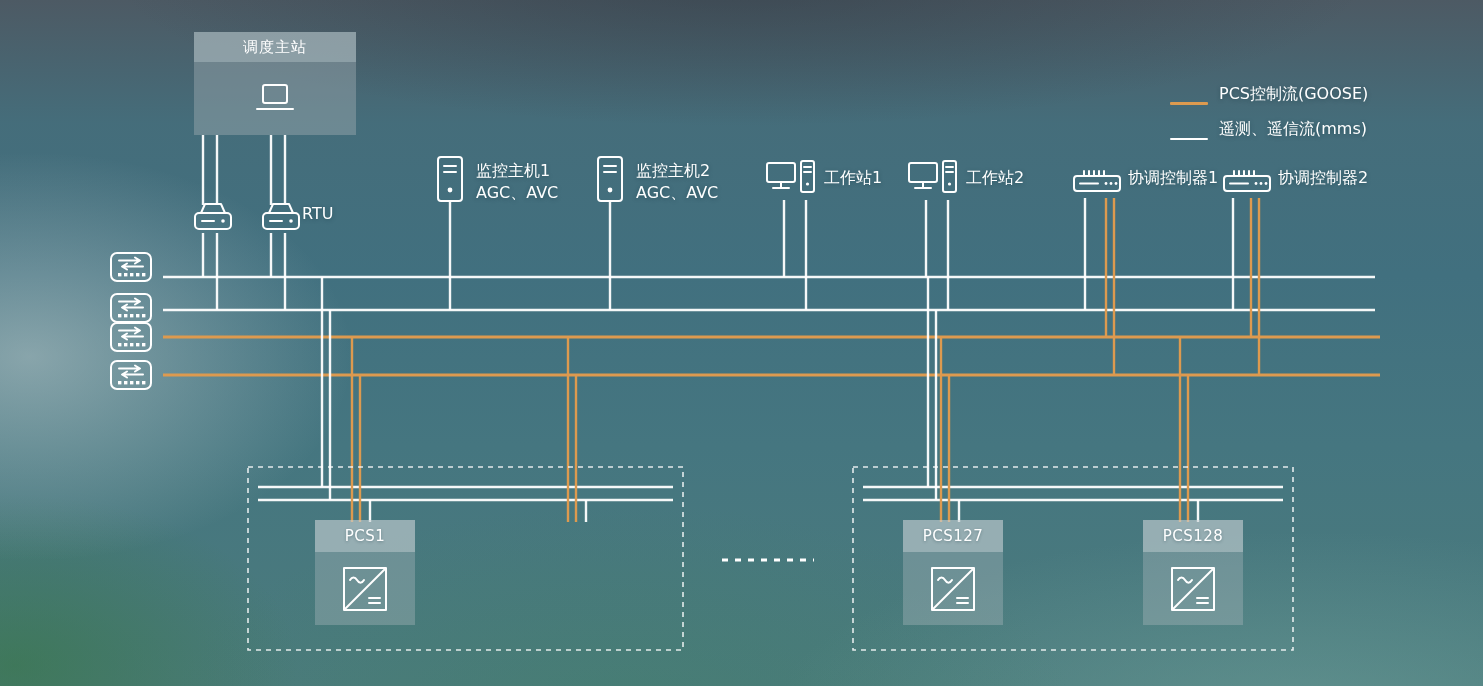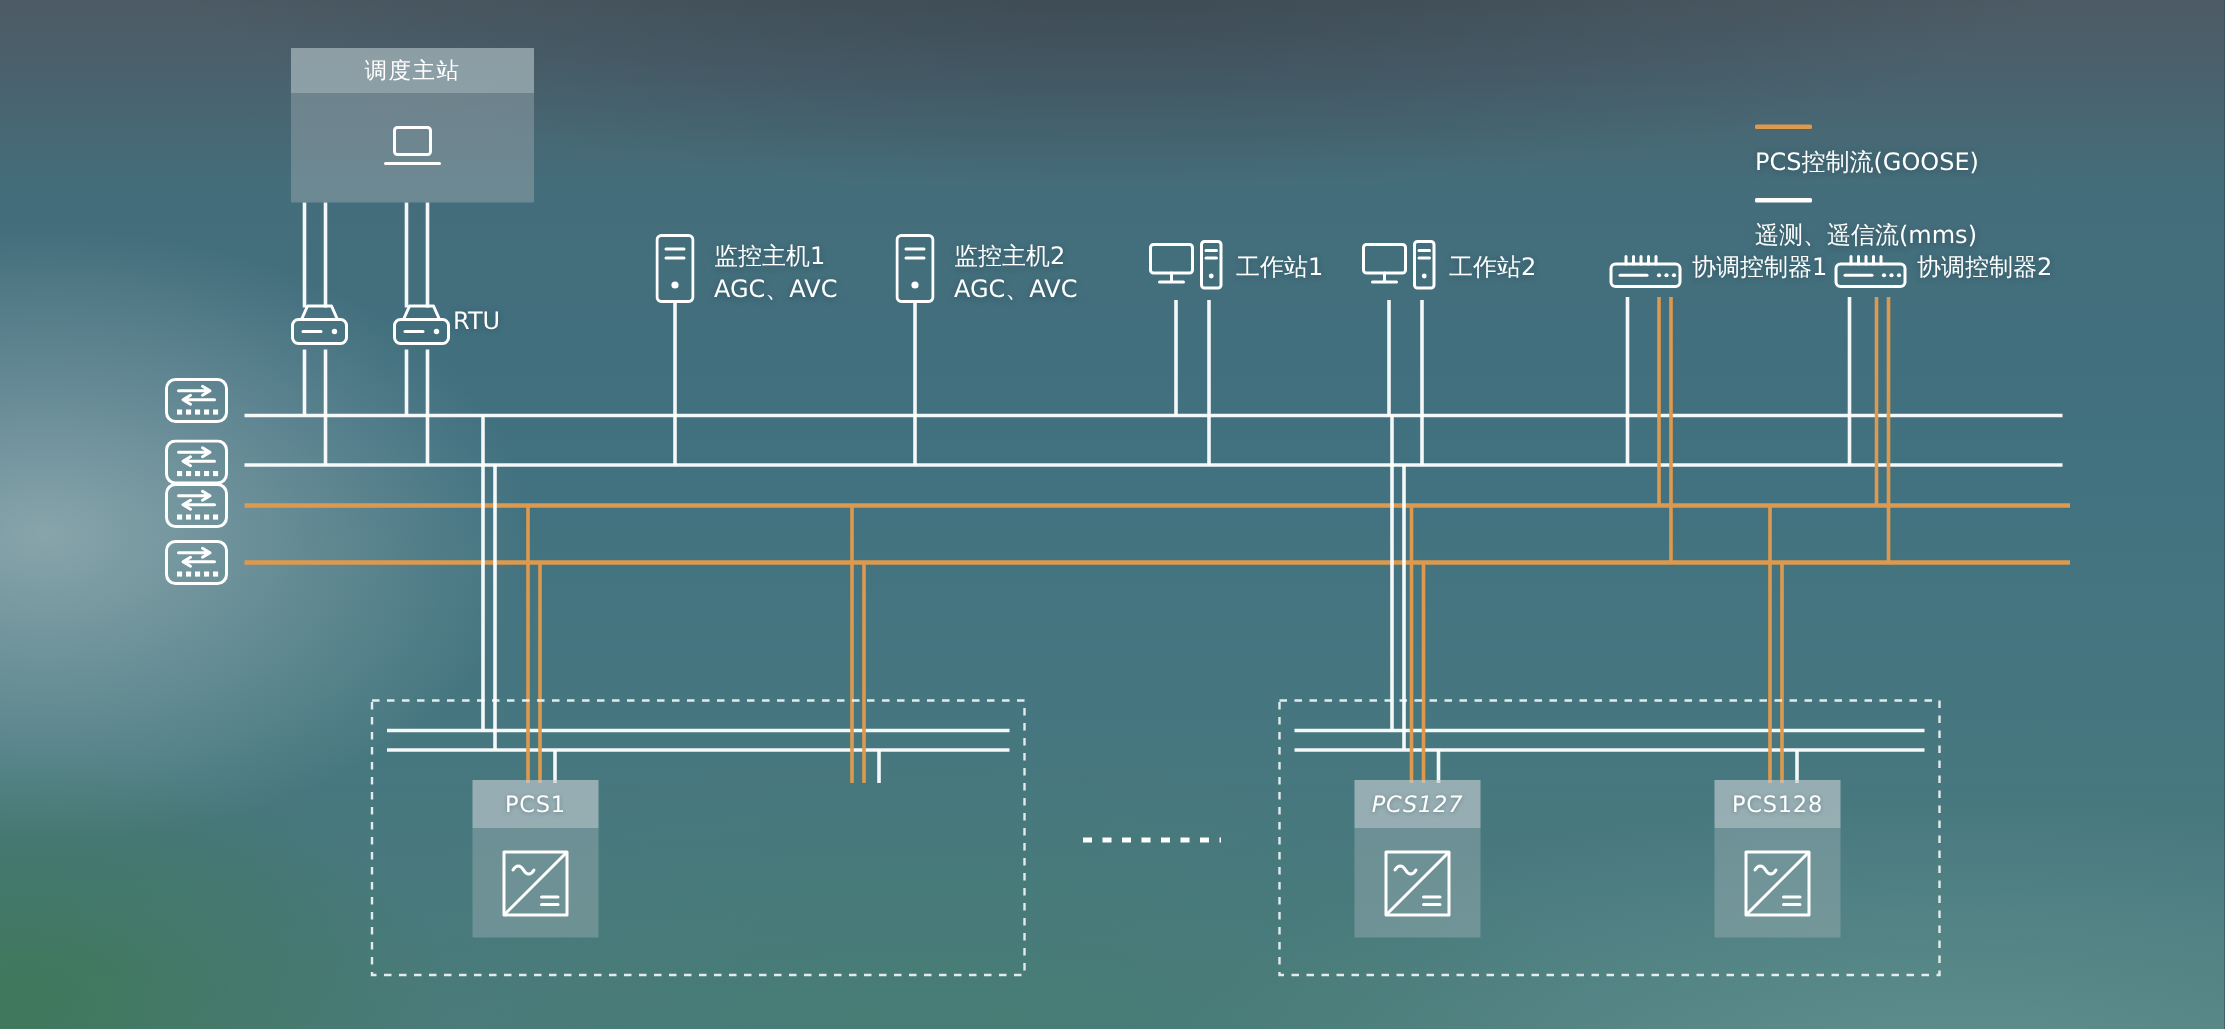--- a/index.html
+++ b/index.html
@@ -57,32 +57,32 @@
   .cc1-label{left:1128px;top:167px;}
   .cc2-label{left:1278px;top:167px;}
 
   .sw1{left:110px;top:252px;}
   .sw2{left:110px;top:293px;}
   .sw3{left:110px;top:322px;}
   .sw4{left:110px;top:360px;}
 
   
   .legend{left:1170px;top:83px;display:flex;flex-direction:column;gap:13px;}
-  .legend-item{display:flex;align-items:flex-start;gap:11px;flex-direction:column;}
+  .legend-item{display:flex;align-items:flex-end;gap:11px;}
   .legend-line{width:38px;border-radius:1px;}
   .legend-line.orange{height:3px;background:#DD9A4F;}
   .legend-line.white{height:2.5px;background:#ffffff;}
 
   
-  .pcs{width:84px;height:105px;z-index:3;}
+  .pcs{width:100px;height:105px;z-index:3;}
   .pcs .hdr{height:32px;background:rgba(198,208,211,.62);display:flex;align-items:center;justify-content:center;font-size:15px;letter-spacing:.5px;text-shadow:0 1px 3px rgba(0,40,50,.3);}
   .pcs .body{height:73px;background:rgba(170,185,189,.38);display:flex;align-items:center;justify-content:center;}
   .pcs1{left:315px;top:520px;}
   .pcs2{left:530px;top:520px;}
-  .pcs127{left:903px;top:520px;font-style:italic;}
+  .pcs127{left:903px;top:520px;}
   .pcs128{left:1143px;top:520px;}
 </style>
 </head>
 <body>
 
 <div class="stage">
   <div class="bg"></div>
 
   <svg class="wires" width="1483" height="686">
 

